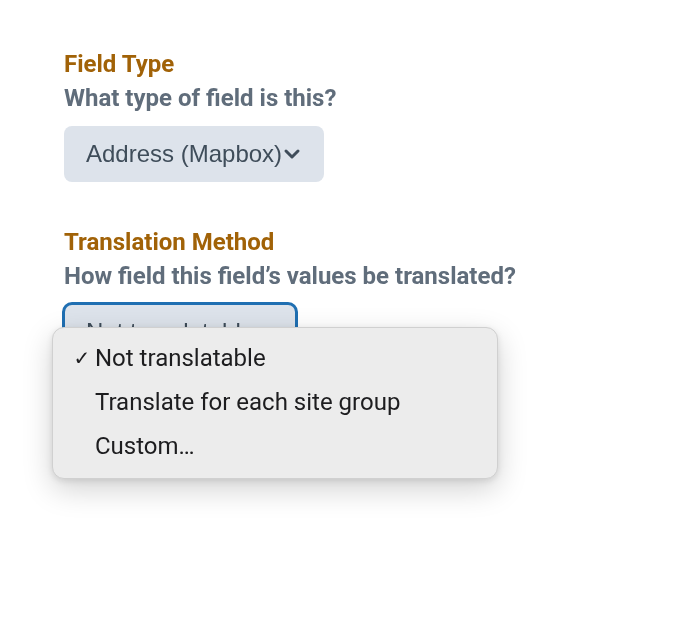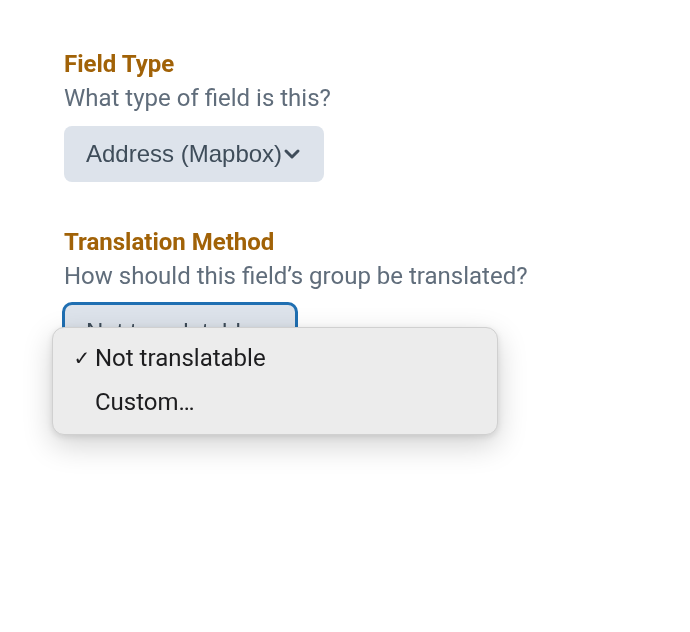--- a/index.html
+++ b/index.html
@@ -17,21 +17,21 @@
   .field-block { margin-bottom: 46px; position: relative; }
   .field-block:last-child { margin-bottom: 0; }
   .field-label {
     font-size: 24px;
     font-weight: 700;
     color: #a16207;
     margin: 0 0 6px 0;
   }
   .field-hint {
     font-size: 24px;
-    font-weight: 400;
+    font-weight: 700;
     color: #606d7b;
     margin: 0 0 14px 0;
   }
   .select-btn {
     display: inline-flex;
     align-items: center;
     background: #dde3eb;
     color: #3f4d5a;
     border: none;
     border-radius: 8px;
@@ -94,35 +94,39 @@
       <span class="chevron-down">
         <svg viewBox="0 0 20 20" fill="none" stroke="#3f4d5a" stroke-width="3" stroke-linecap="round" stroke-linejoin="round">
             <polyline points="4 7 10 13 16 7"></polyline>
           </svg>
       </span>
     </button>
   </div>
 
   <div class="field-block">
     <div class="field-label">Translation Method</div>
-    <div class="field-hint">How should this field’s group be translated?</div>
+    <div class="field-hint">How field this field’s values be translated?</div>
     <button type="button" class="select-btn focused">
       <span>Not translatable</span>
       <span class="chevron-down">
         <svg viewBox="0 0 20 20" fill="none" stroke="#3f4d5a" stroke-width="3" stroke-linecap="round" stroke-linejoin="round">
             <polyline points="4 7 10 13 16 7"></polyline>
           </svg>
       </span>
     </button>
 
     <div class="dropdown">
       <div class="dropdown-item">
         <span class="check-slot">✓</span>
         <span class="lbl">Not translatable</span>
       </div>
       <div class="dropdown-item">
         <span class="check-slot"></span>
+        <span class="lbl">Translate for each site group</span>
+      </div>
+      <div class="dropdown-item">
+        <span class="check-slot"></span>
         <span class="lbl">Custom…</span>
       </div>
     </div>
   </div>
 
 </div>
 
 </body></html>

